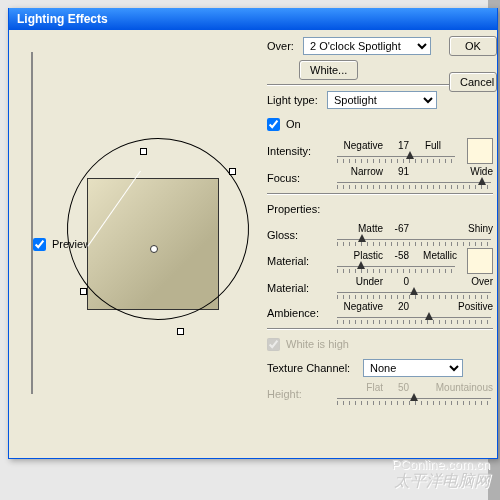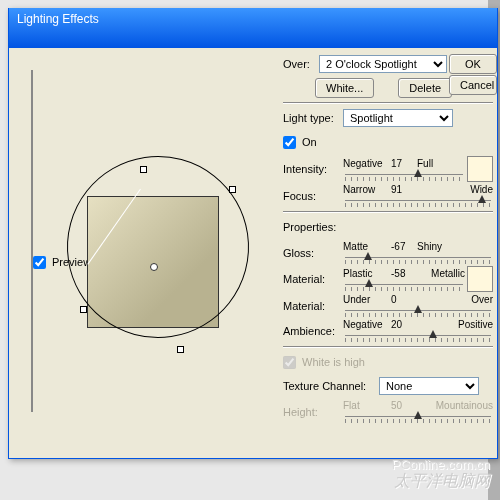--- a/index.html
+++ b/index.html
@@ -1,46 +1,46 @@
 <!DOCTYPE html>
 <html><head>
 <meta charset="utf-8">
 <style>
 body{margin:0;font-family:Tahoma,Arial,sans-serif;font-size:11px;background:#e8e8e8;overflow:hidden;width:500px;height:500px;position:relative}
 .dialog{position:absolute;left:8px;top:8px;width:488px;height:450px;background:#ece9d8;border:1px solid #0054e3;border-top:none;box-shadow:2px 2px 6px rgba(0,0,0,.3)}
-.titlebar{background:linear-gradient(#3a95ff,#0054e3);color:#fff;height:40px;line-height:22px;padding:0 8px;font-weight:normal;font-size:12px}
+.titlebar{background:linear-gradient(#3a95ff,#0054e3);color:#fff;height:22px;line-height:22px;padding:0 8px;font-weight:bold;font-size:12px}
 .content{display:flex;height:calc(100% - 22px)}
 .left{width:230px;padding:22px;display:flex;flex-direction:row}
 .preview-box{border:1px solid #888;background:#fff;height:340px;position:relative;margin-bottom:6px}
 .canvas{position:absolute;inset:0}
 .square{position:absolute;left:55px;top:125px;width:130px;height:130px;background:linear-gradient(135deg,#e6e0c2,#b8b290 70%);border:1px solid #333}
 .ellipse{position:absolute;left:35px;top:85px;width:180px;height:180px;border:1px solid #000;border-radius:50%;transform:rotate(-30deg)}
 .handle{position:absolute;width:5px;height:5px;background:#fff;border:1px solid #000}
 .line{position:absolute;left:108px;top:118px;width:1px;height:92px;background:#fff;transform:rotate(35deg);transform-origin:top}
 .center-dot{position:absolute;left:118px;top:192px;width:6px;height:6px;border:1px solid #333;border-radius:50%;background:#fff}
 .preview-row{display:flex;align-items:center;gap:4px}
 .bulb{width:16px;height:16px;display:inline-block;text-align:center}
 .trash{margin-left:auto;width:16px;height:16px;text-align:center}
 .right{flex:1;padding:6px 4px;position:relative}
 .row{display:flex;align-items:center;gap:4px;margin-bottom:4px;min-height:20px}
 .lbl{min-width:56px;display:inline-block}
 .sel{border:1px solid #7f9db9;background:#fff;height:18px;font-size:11px;padding:0 2px}
 .btn{background:#ece9d8;border:1px solid #888;border-radius:3px;height:20px;font-size:11px;padding:0 10px;box-shadow:inset 1px 1px #fff}
 .hr{border-top:1px solid #888;border-bottom:1px solid #fff;margin:4px 0}
-.slider-row{display:flex;align-items:center;gap:2px;margin-bottom:2px}
+.slider-row{display:flex;align-items:center;gap:10px;margin-bottom:2px}
 .slbl{width:58px;font-size:11px}
-.send{width:48px;font-size:10px;text-align:left}
-.sval{width:26px;text-align:left;font-size:10px}
+.send{width:48px;font-size:10px;text-align:right}
+.sval{width:26px;text-align:right;font-size:10px}
 .srend{width:48px;font-size:10px;text-align:right}
 .track{position:relative;height:12px;flex:1;margin:0 2px}
 .track:before{content:"";position:absolute;left:0;right:0;top:5px;height:0;border-top:1px solid #888}
 .ticks{position:absolute;left:0;right:0;top:8px;height:4px;background:repeating-linear-gradient(90deg,#888 0,#888 1px,transparent 1px,transparent 6px)}
 .thumb{position:absolute;top:0;width:0;height:0;border-left:4px solid transparent;border-right:4px solid transparent;border-bottom:8px solid #333;transform:translateX(-4px)}
 .swatch{width:24px;height:24px;border:1px solid #888;background:#fff8dd;margin-left:auto}
-.okcol{position:absolute;right:0;top:6px;display:flex;flex-direction:column;gap:1px}
+.okcol{position:absolute;right:0;top:6px;display:flex;flex-direction:column;gap:16px}
 .disabled{color:#aca899}
 input[type=checkbox]{margin:0 2px 0 0;vertical-align:middle}
 .watermark{position:absolute;right:10px;bottom:8px;color:#ccc;font-size:16px;font-style:italic;text-shadow:1px 1px #fff}
 .watermark2{position:absolute;right:10px;bottom:28px;color:#ddd;font-size:13px;text-shadow:1px 1px #fff}
 .bgstrip{position:absolute;right:0;top:0;width:12px;height:500px;background:#b0b0b0}
 </style>
 </head>
 <body>
 
 <div class="bgstrip"></div>
@@ -72,39 +72,38 @@
         <button class="btn" style="width:48px">OK</button>
         <button class="btn" style="width:48px">Cancel</button>
       </div>
       <div class="row">
         <span class="lbl" style="min-width:32px">Over:</span>
         <select class="sel" style="width:128px"><option>2 O'clock Spotlight</option></select>
       </div>
       <div class="row" style="padding-left:32px">
         <button class="btn">White...</button>
         <span style="width:16px"></span>
-        <button class="btn">Delete</button>
       </div>
       <div class="hr"></div>
       <div class="row">
         <span class="lbl">Light type:</span>
         <select class="sel" style="width:110px"><option>Spotlight</option></select>
       </div>
       <div class="row">
         <input type="checkbox" checked="" style="">
         <span>On</span>
       </div>
       <div id="sliders1">
           <div class="slider-row">
             <span class="slbl">Intensity:</span>
             <div style="flex:1">
               <div style="display:flex">
                 <span class="send">Negative</span>
                 <span class="sval">17</span>
-                <span class="srend" style="flex:1;text-align:left">Full</span>
+                <span class="srend" style="flex:1;text-align:center">Full</span>
               </div>
               <div class="track">
                 <div class="ticks"></div>
                 <div class="thumb" style="left:62%"></div>
               </div>
             </div>
             <div class="swatch"></div>
           </div>
           <div class="slider-row">
             <span class="slbl">Focus:</span>
@@ -125,21 +124,21 @@
       <div class="row">
           <span>Properties:</span>
         </div>
       <div id="sliders2">
           <div class="slider-row">
             <span class="slbl">Gloss:</span>
             <div style="flex:1">
               <div style="display:flex">
                 <span class="send">Matte</span>
                 <span class="sval">-67</span>
-                <span class="srend" style="flex:1;text-align:left">Shiny</span>
+                <span class="srend" style="flex:1;text-align:right">Shiny</span>
               </div>
               <div class="track">
                 <div class="ticks"></div>
                 <div class="thumb" style="left:16%"></div>
               </div>
             </div>
           </div>
           <div class="slider-row">
             <span class="slbl">Material:</span>
             <div style="flex:1">

